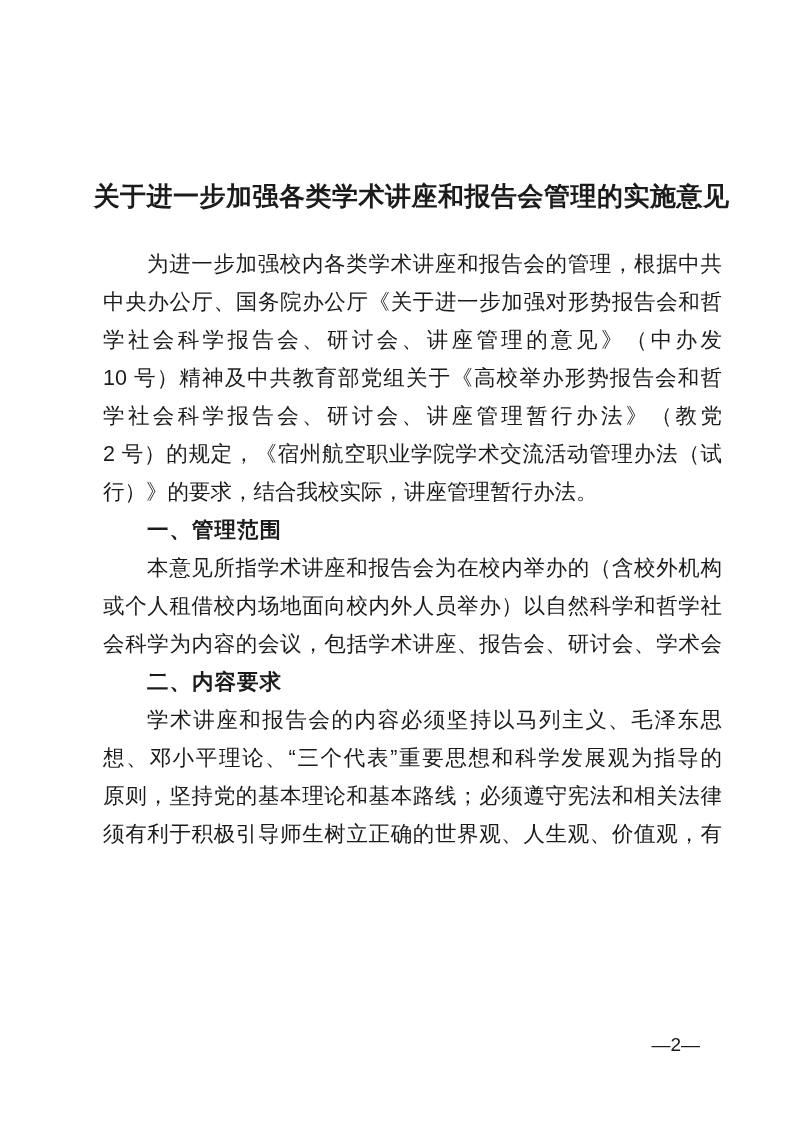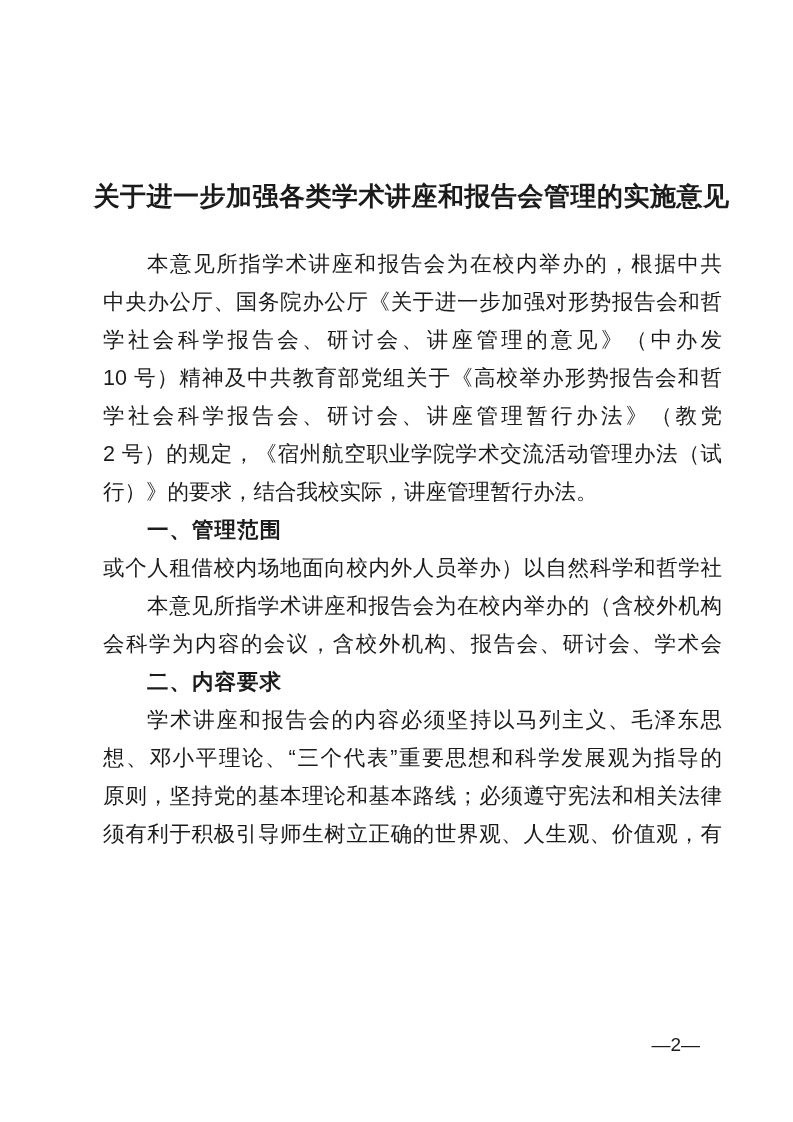--- a/index.html
+++ b/index.html
@@ -68,34 +68,34 @@
 </head>
 <body>
 
 <div class="page">
 
   <h1 class="doc-title">关于进一步加强各类学术讲座和报告会管理的实施意见</h1>
 
   <div class="content">
 
     <div>
-      <div class="line indent">本意见所指学术讲座和报告会为在校内举办的，根据中共</div>
+      <div class="line indent">为进一步加强校内各类学术讲座和报告会的管理，根据中共</div>
       <div class="line">中央办公厅、国务院办公厅《关于进一步加强对形势报告会和哲</div>
       <div class="line">学社会科学报告会、研讨会、讲座管理的意见》（中办发〔2008〕</div>
       <div class="line">10 号）精神及中共教育部党组关于《高校举办形势报告会和哲</div>
       <div class="line">学社会科学报告会、研讨会、讲座管理暂行办法》（教党〔2009〕</div>
       <div class="line">2 号）的规定，《宿州航空职业学院学术交流活动管理办法（试</div>
       <div class="line end">行）》的要求，结合我校实际，讲座管理暂行办法。</div>
     </div>
 
     <div>
       <div class="heading">一、管理范围</div>
+      <div class="line indent">本意见所指学术讲座和报告会为在校内举办的（含校外机构</div>
       <div class="line">或个人租借校内场地面向校内外人员举办）以自然科学和哲学社</div>
-      <div class="line indent">本意见所指学术讲座和报告会为在校内举办的（含校外机构</div>
-      <div class="line">会科学为内容的会议，含校外机构、报告会、研讨会、学术会</div>
+      <div class="line">会科学为内容的会议，包括学术讲座、报告会、研讨会、学术会</div>
     </div>
 
     <div>
       <div class="heading">二、内容要求</div>
       <div class="line indent">学术讲座和报告会的内容必须坚持以马列主义、毛泽东思</div>
       <div class="line">想、邓小平理论、“三个代表”重要思想和科学发展观为指导的</div>
       <div class="line">原则，坚持党的基本理论和基本路线；必须遵守宪法和相关法律</div>
       <div class="line">须有利于积极引导师生树立正确的世界观、人生观、价值观，有</div>
     </div>
 

